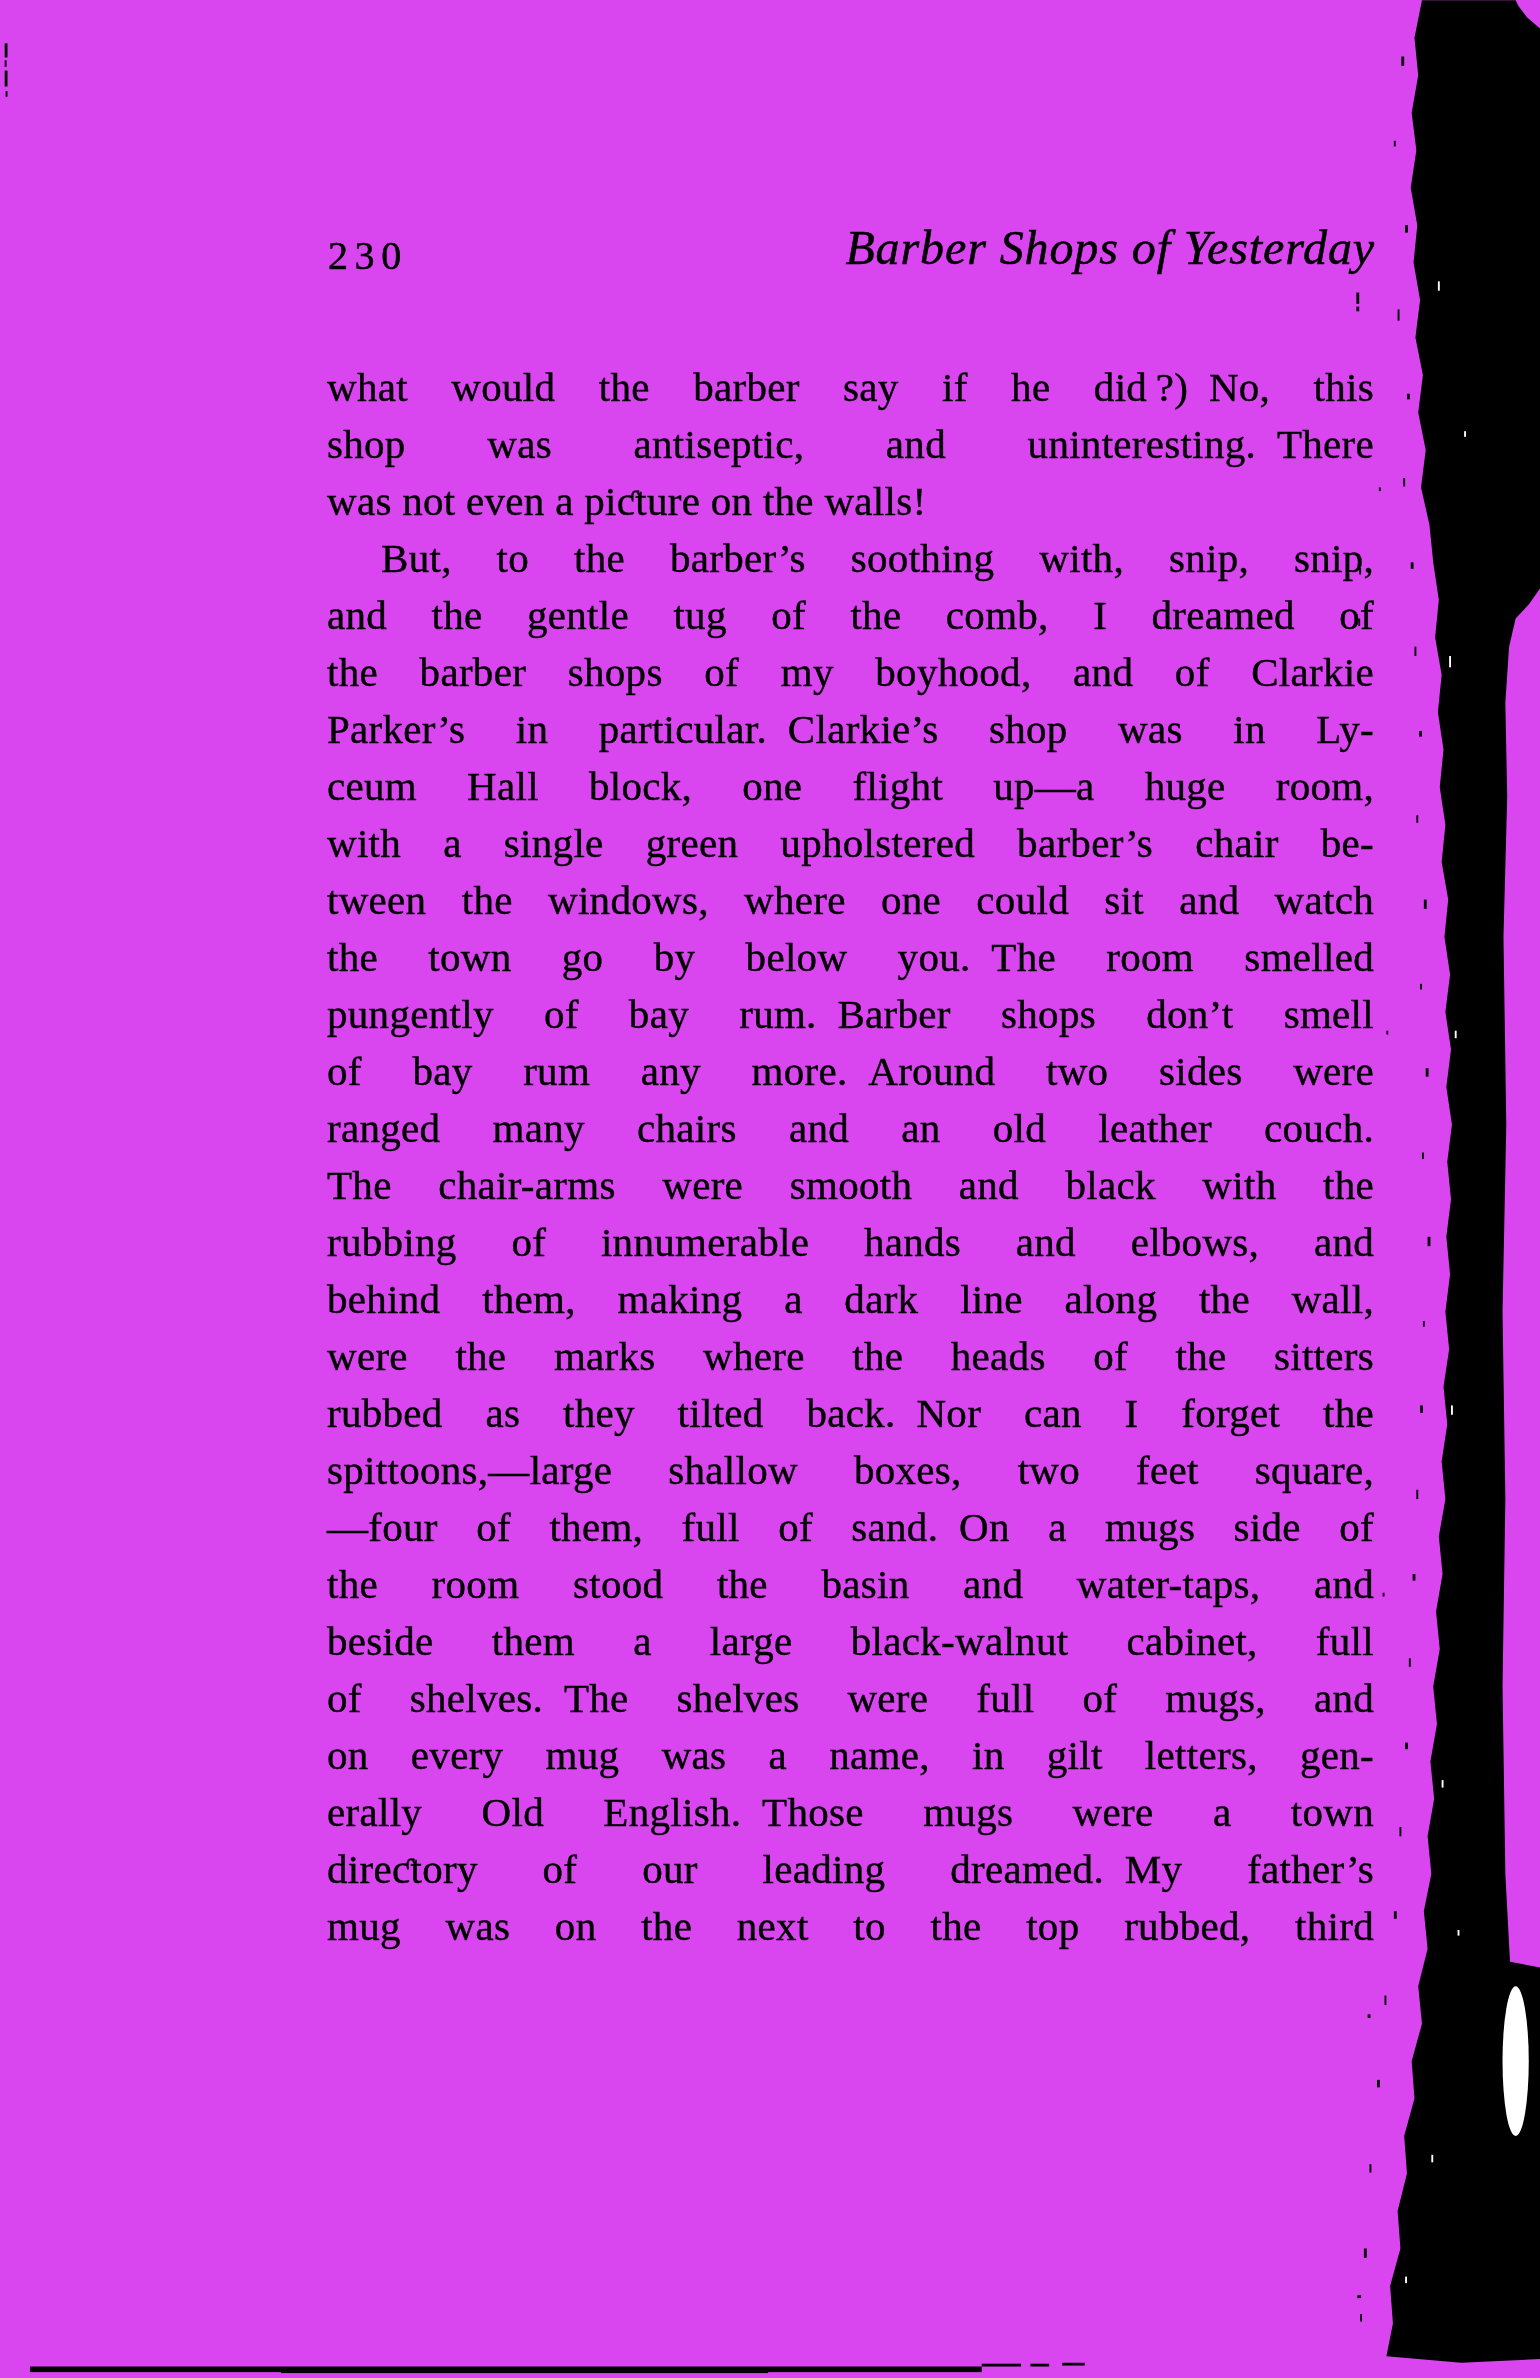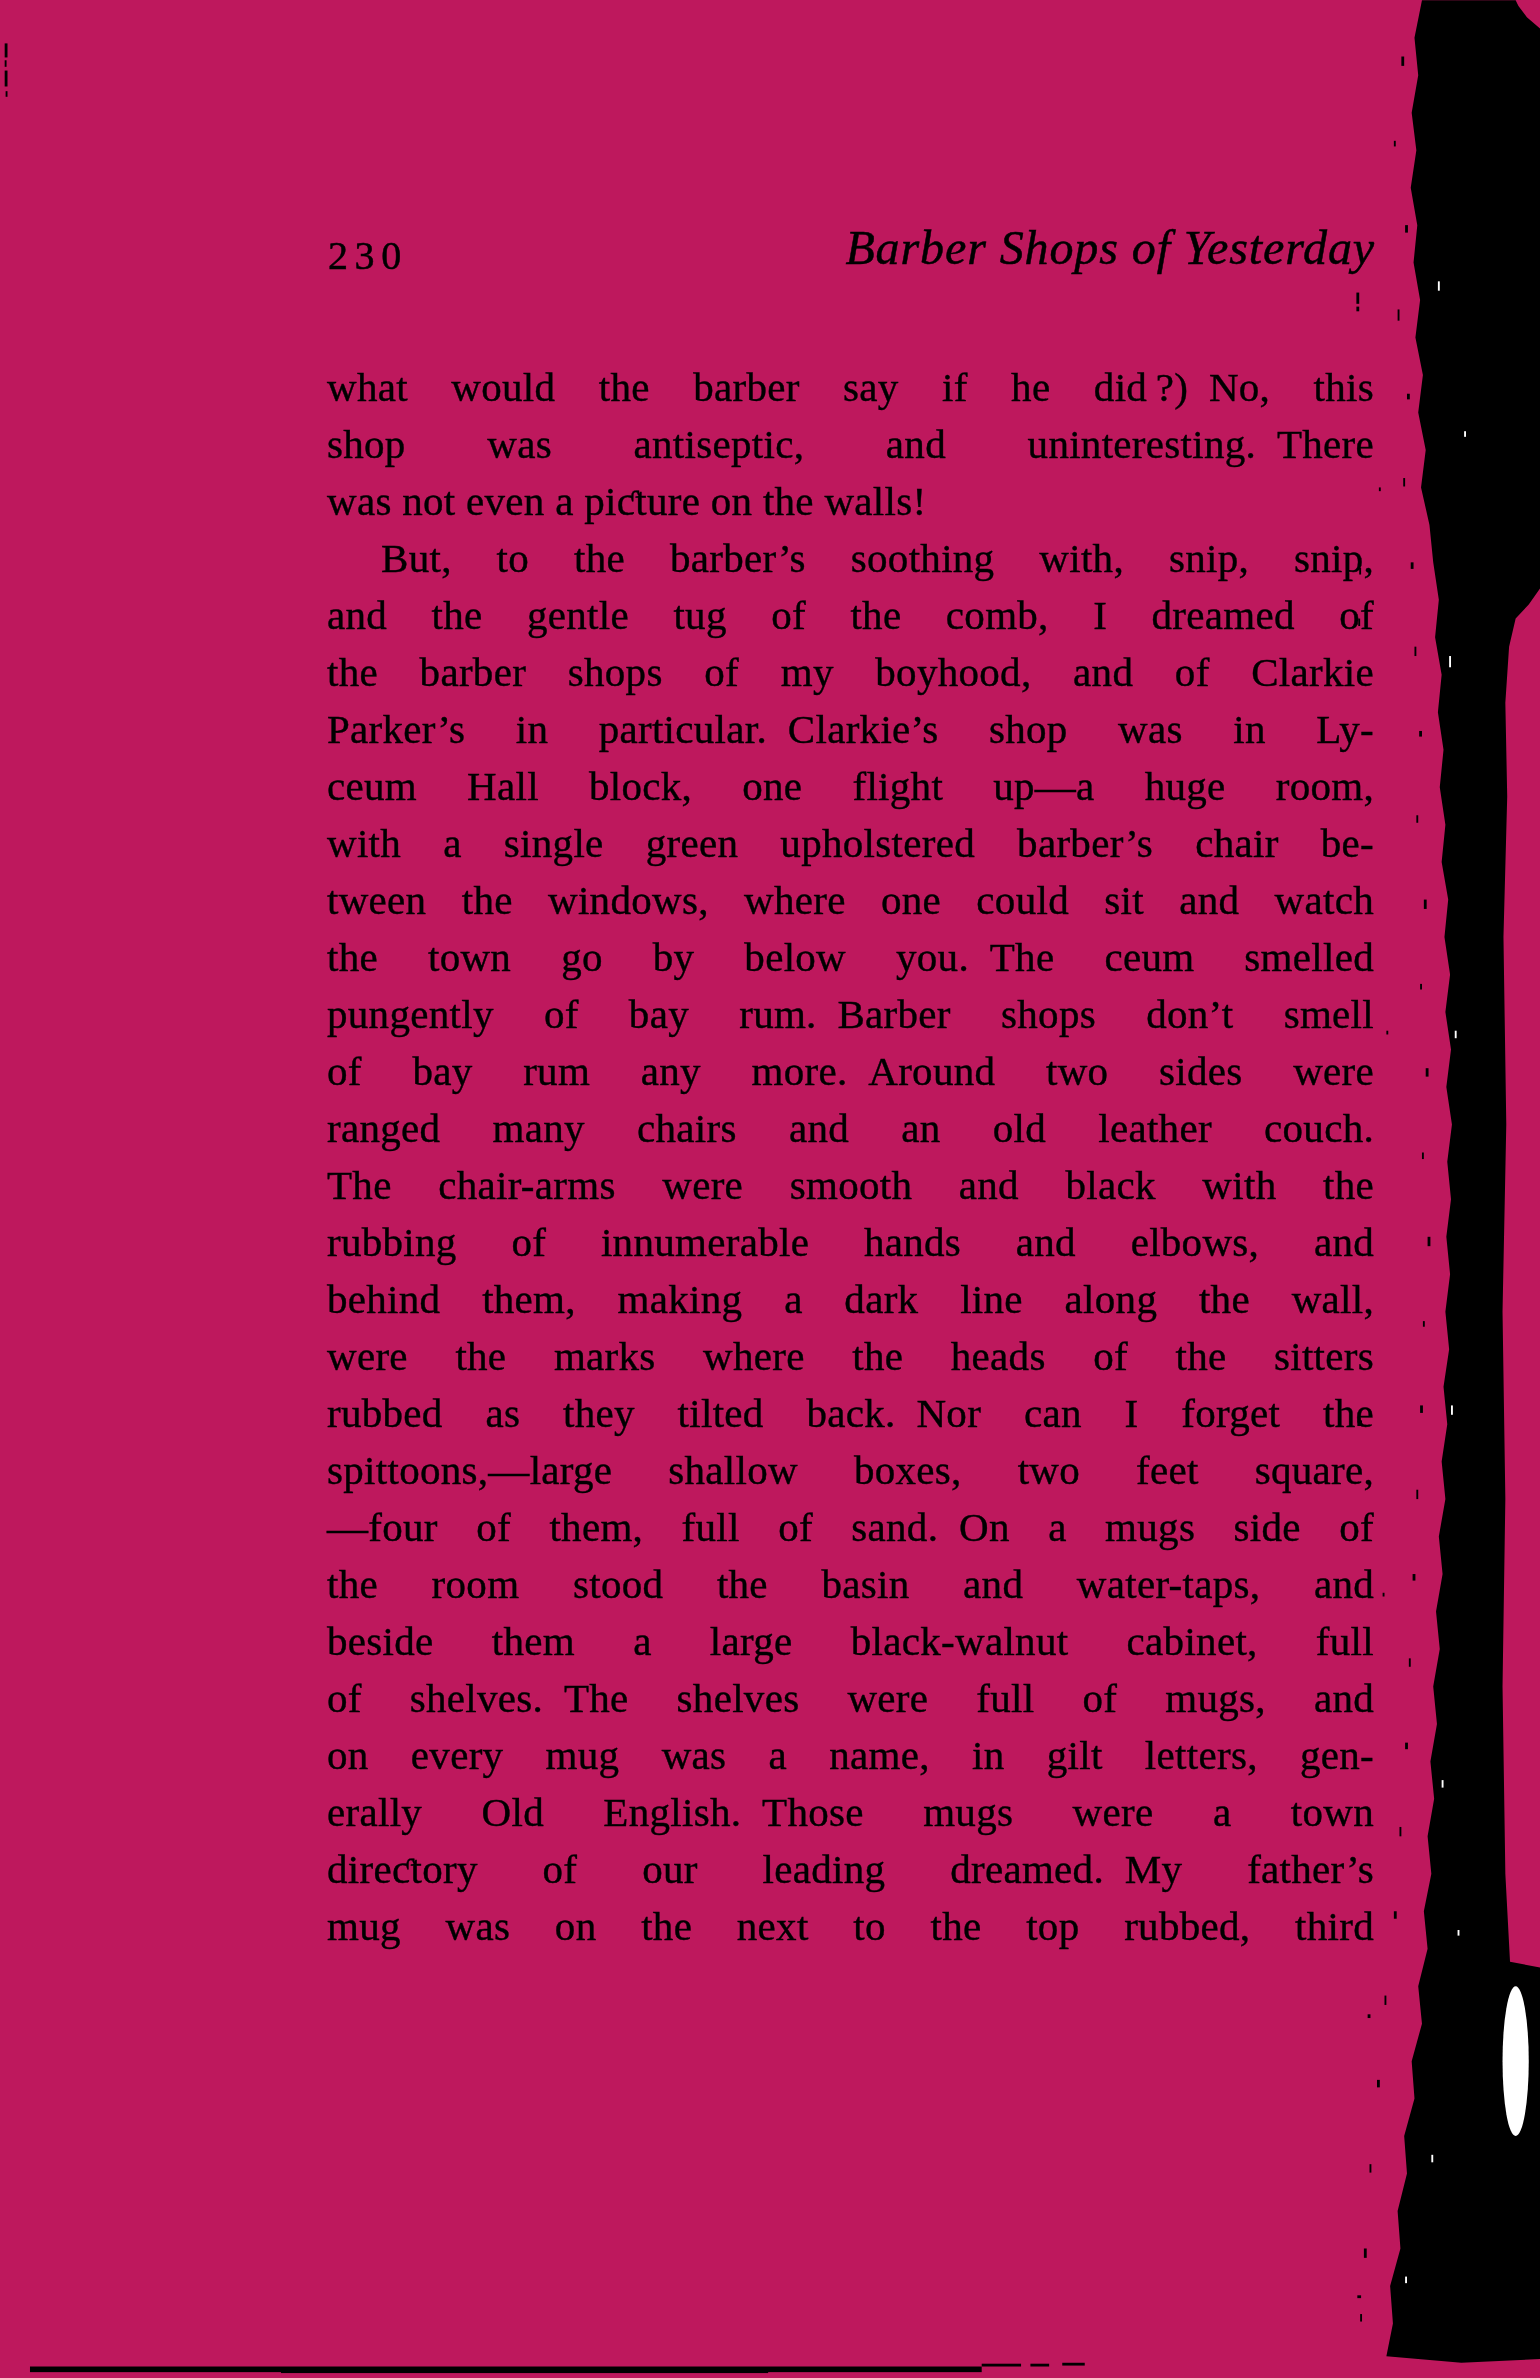--- a/index.html
+++ b/index.html
@@ -1,19 +1,19 @@
 <!DOCTYPE html>
 <html style="font-size:15px"><head>
 <meta charset="utf-8">
 <style>
   html,body{margin:0;padding:0;background:#888;}
   .page{
     position:relative;
     width:1540px;height:2379px;
-    background:#be185d;
+    background:#d946ef;
     overflow:hidden;
     font-family:"Liberation Serif","DejaVu Serif",serif;
     color:#000;
   }
   .header{
     position:absolute;left:328px;top:219px;width:1047px;height:75px;
     -webkit-text-stroke:0.5px #000;
   }
   .pagenum{
     position:absolute;left:0px;top:17px;
@@ -57,21 +57,21 @@
         <div class="line no-stretch">was not even a piƈture on the walls!</div>
       </div>
       <div>
         <div class="line indent">But, to the barber’s soothing with, snip, snip,</div>
         <div class="line">and the gentle tug of the comb, I dreamed of</div>
         <div class="line">the barber shops of my boyhood, and of Clarkie</div>
         <div class="line">Parker’s in particular. Clarkie’s shop was in Ly-</div>
         <div class="line">ceum Hall block, one flight up—a huge room,</div>
         <div class="line">with a single green upholstered barber’s chair be-</div>
         <div class="line">tween the windows, where one could sit and watch</div>
-        <div class="line">the town go by below you. The ceum smelled</div>
+        <div class="line">the town go by below you. The room smelled</div>
         <div class="line">pungently of bay rum. Barber shops don’t smell</div>
         <div class="line">of bay rum any more. Around two sides were</div>
         <div class="line">ranged many chairs and an old leather couch.</div>
         <div class="line">The chair-arms were smooth and black with the</div>
         <div class="line">rubbing of innumerable hands and elbows, and</div>
         <div class="line">behind them, making a dark line along the wall,</div>
         <div class="line">were the marks where the heads of the sitters</div>
         <div class="line">rubbed as they tilted back. Nor can I forget the</div>
         <div class="line">spittoons,—large shallow boxes, two feet square,</div>
         <div class="line">—four of them, full of sand. On a mugs side of</div>

